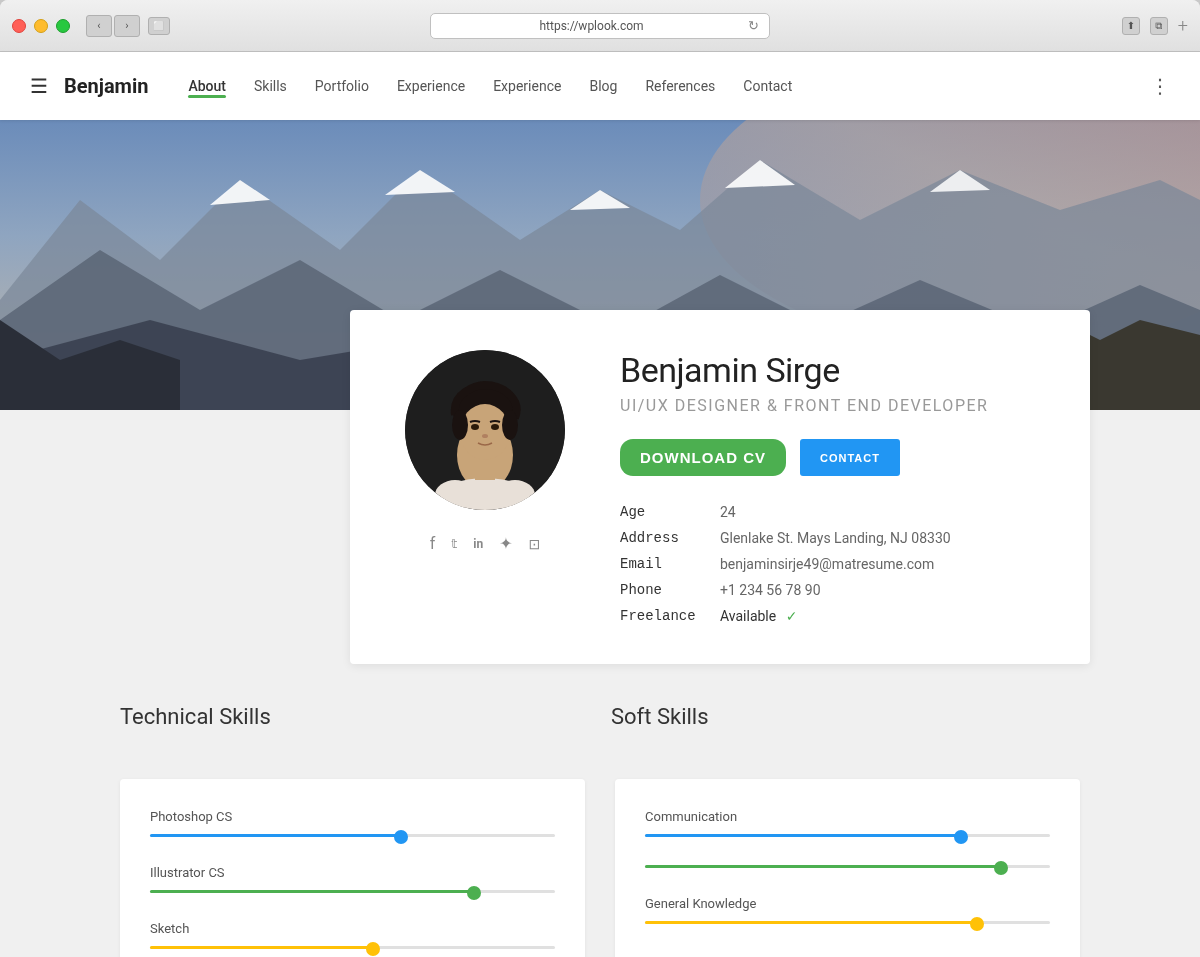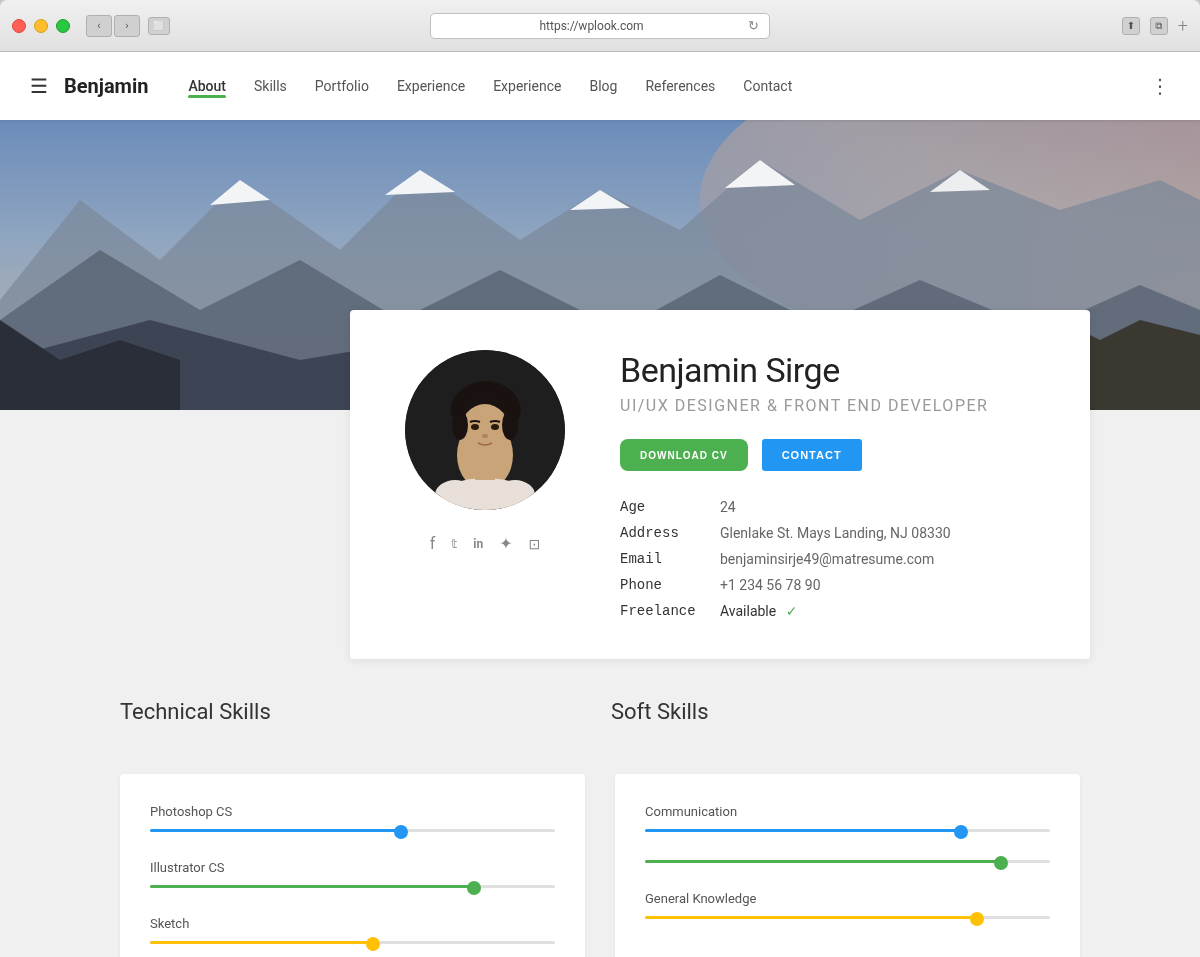--- a/index.html
+++ b/index.html
@@ -227,25 +227,25 @@
     .profile-buttons {
       display: flex;
       gap: 14px;
       margin-bottom: 28px;
     }
     .btn-download {
       background: #4caf50;
       color: white;
       border: none;
       padding: 10px 20px;
-      font-size: 10px;
+      font-size: 15px;
       font-weight: 700;
       letter-spacing: 1px;
       text-transform: uppercase;
-      border-radius: 8px;
+      border-radius: 13px;
       cursor: pointer;
     }
     .btn-contact {
       background: #2196f3;
       color: white;
       border: none;
       padding: 10px 20px;
       font-size: 11px;
       font-weight: 700;
       letter-spacing: 1px;

